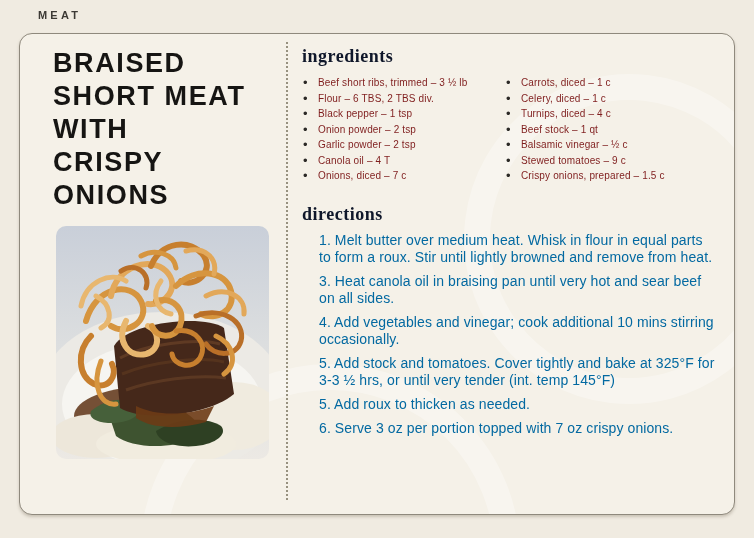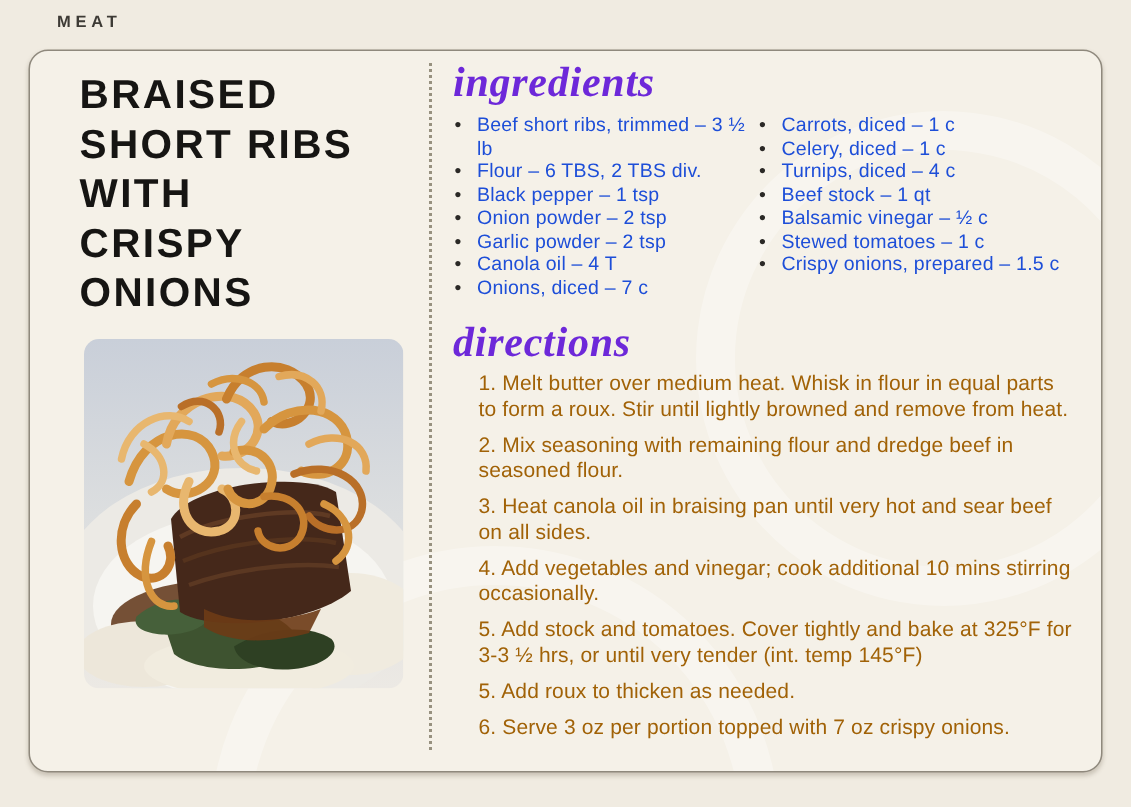--- a/index.html
+++ b/index.html
@@ -61,66 +61,65 @@
     position: absolute; left: 266px; top: 8px; height: 458px; width: 0;
     border-left: 2px dotted #97917f;
   }
 
   
   .right-panel {
     position: absolute; left: 280px; top: 6px; width: 430px;
   }
   .script-heading {
     font-family: cursive;
-    font-style: italic;
     font-weight: 700;
-    font-size: 28px;
+    font-size: 18px;
     line-height: 28px;
-    color: #6d28d9;
+    color: #0f172a;
     letter-spacing: 0.5px;
   }
   .ingredients-heading { margin-top: 2px; margin-left: 2px; }
   .ingredient-columns { display: flex; margin-top: 5px; }
   .ing-col { list-style: none; }
   .ing-col-1 { width: 203px; }
   .ing-col-2 { width: 227px; }
   .ing-col li {
     position: relative;
     padding-left: 18px;
-    font-size: 13px; line-height: 15.5px;
+    font-size: 10px; line-height: 15.5px;
     letter-spacing: 0.15px;
-    color: #1d4ed8;
+    color: #7f1d1d;
   }
   .ing-col li::before {
     content: "•";
     position: absolute; left: 3px; top: 0;
     font-size: 13px; color: #2b2926;
   }
   .directions-heading { margin-top: 16px; margin-left: 2px; }
   .steps { margin-top: 4px; padding-left: 19px; width: 418px; }
   .steps p {
     font-size: 14px; line-height: 17px; letter-spacing: 0.1px;
-    color: #a16207; margin-bottom: 7px;
+    color: #0369a1; margin-bottom: 7px;
   }
 </style>
 </head>
 <body>
 
 <div class="top-header">
   <span>MEAT</span>
 </div>
 
 <div class="card">
   <div class="swirl swirl-1"></div>
   <div class="swirl swirl-2"></div>
 
   <div class="recipe-title">
 
   <div class="title-line">BRAISED</div>
-      <div class="title-line">SHORT RIBS</div>
+      <div class="title-line">SHORT MEAT</div>
       <div class="title-line">WITH</div>
       <div class="title-line">CRISPY</div>
       <div class="title-line">ONIONS</div>
     </div>
 
   <div class="photo-frame">
     <svg viewBox="0 0 213 233" preserveAspectRatio="none">
       <defs>
         <linearGradient id="bgGrad" x1="0" y1="0" x2="0" y2="1">
           <stop offset="0" stop-color="#c9cfd9"></stop>
@@ -192,31 +191,30 @@
           <li>Canola oil – 4 T</li>
           <li>Onions, diced – 7 c</li>
         </ul>
       <ul class="ing-col ing-col-2">
 
       <li>Carrots, diced – 1 c</li>
           <li>Celery, diced – 1 c</li>
           <li>Turnips, diced – 4 c</li>
           <li>Beef stock – 1 qt</li>
           <li>Balsamic vinegar – ½ c</li>
-          <li>Stewed tomatoes – 1 c</li>
+          <li>Stewed tomatoes – 9 c</li>
           <li>Crispy onions, prepared – 1.5 c</li>
         </ul>
     </div>
 
     <div class="script-heading directions-heading">directions</div>
 
     <div class="steps">
 
     <p>1. Melt butter over medium heat. Whisk in flour in equal parts to form a roux. Stir until lightly browned and remove from heat.</p>
-        <p>2. Mix seasoning with remaining flour and dredge beef in seasoned flour.</p>
         <p>3. Heat canola oil in braising pan until very hot and sear beef on all sides.</p>
         <p>4. Add vegetables and vinegar; cook additional 10 mins stirring occasionally.</p>
         <p>5. Add stock and tomatoes. Cover tightly and bake at 325°F for 3-3 ½ hrs, or until very tender (int. temp 145°F)</p>
         <p>5. Add roux to thicken as needed.</p>
         <p>6. Serve 3 oz per portion topped with 7 oz crispy onions.</p>
       </div>
   </div>
 </div>
 
 </body></html>

